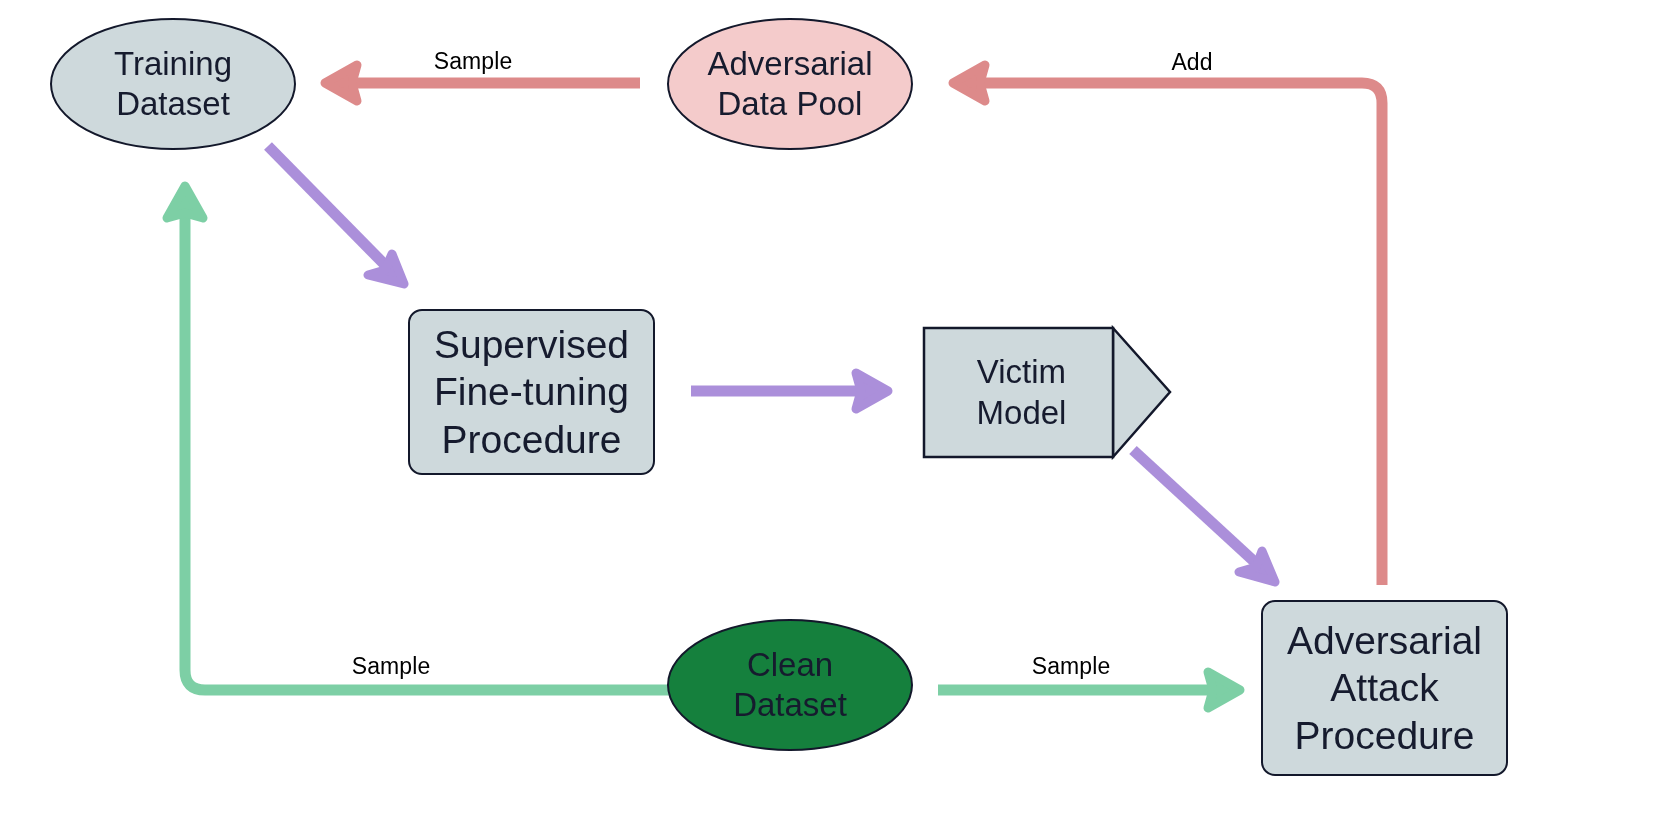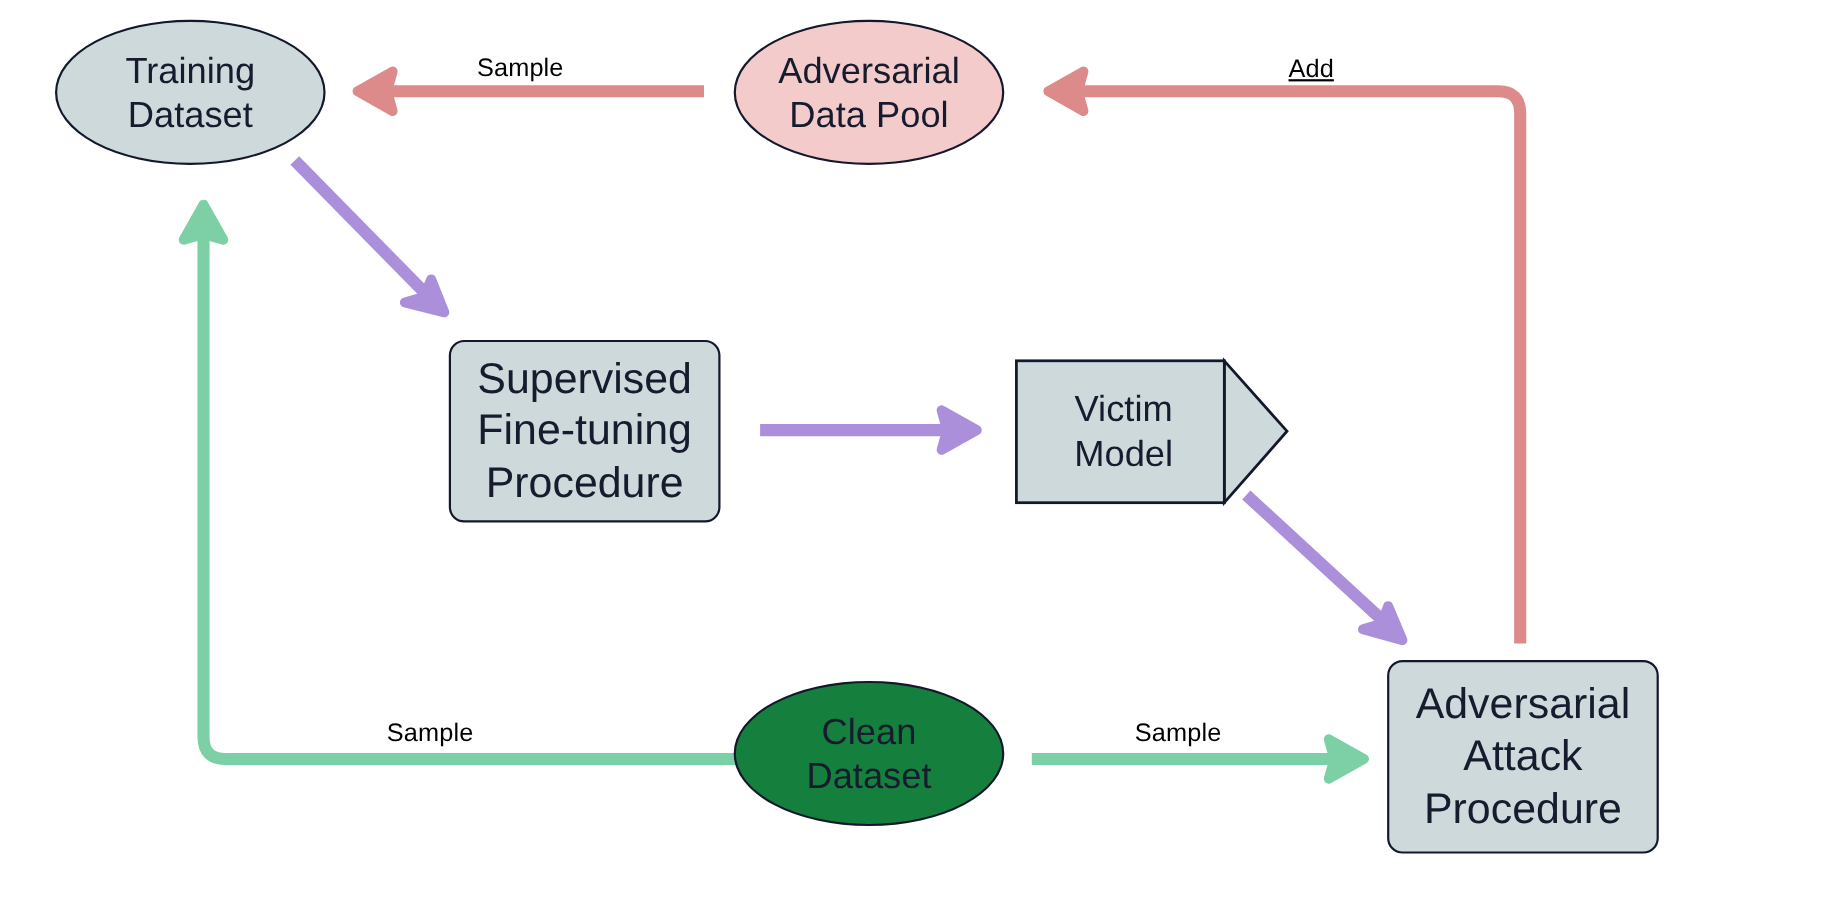--- a/index.html
+++ b/index.html
@@ -145,19 +145,19 @@
   </div>
 
   <div class="node rrect" style="left:1261px; top:600px; width:247px; height:176px; background:#ced9dc;">
     <span class="nowrap-lines">Adversarial
 Attack
 Procedure</span>
   </div>
 
   <div class="edge-label" style="left:473px; top:48px;">Sample</div>
 
-  <div class="edge-label" style="left:1192px; top:49px;text-decoration:underline;">Add</div>
+  <div class="edge-label" style="left:1192px; top:49px;">Add</div>
 
   <div class="edge-label" style="left:391px; top:653px;">Sample</div>
 
   <div class="edge-label" style="left:1071px; top:653px;">Sample</div>
 
 </div>
 
 </body></html>

